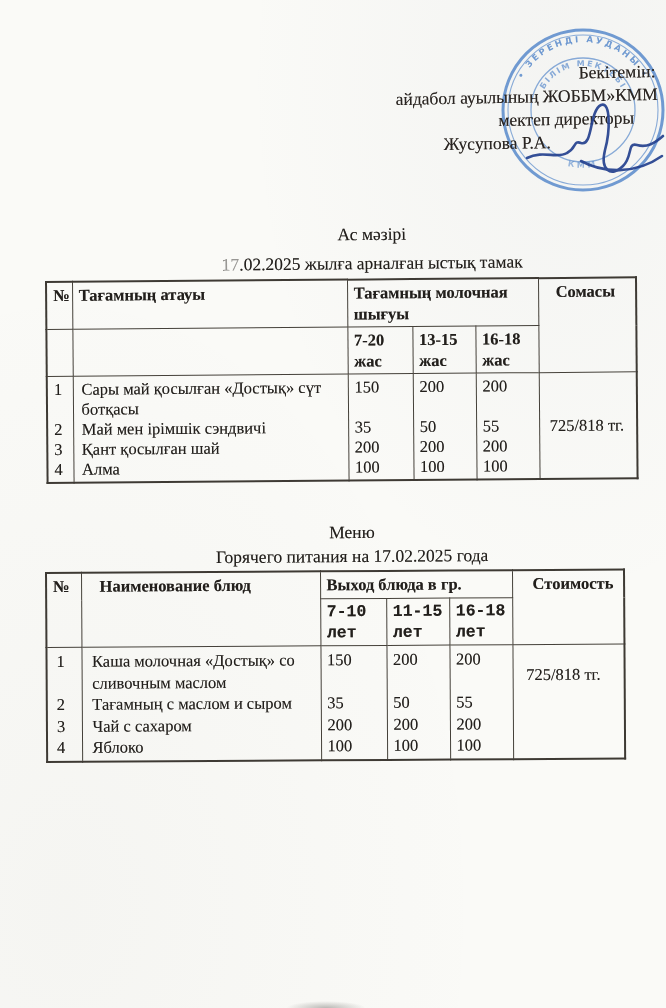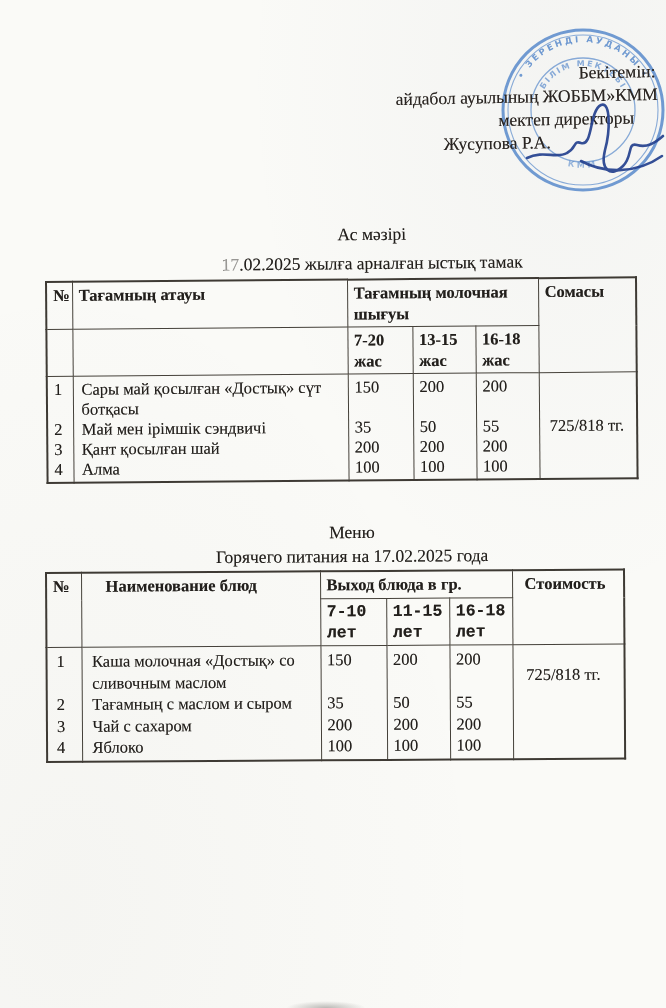--- a/index.html
+++ b/index.html
@@ -112,21 +112,21 @@
       <col style="width:65px">
       <col style="width:63px">
       <col style="width:63px">
       <col>
     </colgroup>
   <tbody>
       <tr class="hrow1">
     <th>№</th>
     <th>Тағамның атауы</th>
     <th colspan="3">Тағамның молочная шығуы</th>
-    <th rowspan="2" style="padding-left:6px">Сомасы</th>
+    <th rowspan="2" style="padding-left:17px">Сомасы</th>
   </tr>
   <tr class="hrow2">
     <th></th>
     <th></th>
     <th class="age-h">7-20 жас</th>
     <th class="age-h">13-15 жас</th>
     <th class="age-h">16-18 жас</th>
   </tr>
   <tr class="brow">
     <td class="body-cell">
@@ -179,23 +179,23 @@
       <col style="width:35px">
       <col style="width:239px">
       <col style="width:66px">
       <col style="width:63px">
       <col style="width:63px">
       <col>
     </colgroup>
   <tbody>
       <tr class="hrow1">
     <th rowspan="2">№</th>
-    <th rowspan="2" style="padding-left:24px">Наименование блюд</th>
+    <th rowspan="2" style="padding-left:18px">Наименование блюд</th>
     <th colspan="3">Выход блюда в гр.</th>
-    <th rowspan="2" style="padding-left:12px">Стоимость</th>
+    <th rowspan="2" style="padding-left:20px">Стоимость</th>
   </tr>
   <tr class="hrow2">
     <th class="age-h">7-10 лет</th>
     <th class="age-h">11-15 лет</th>
     <th class="age-h">16-18 лет</th>
   </tr>
   <tr class="brow">
     <td class="body-cell" style="padding-left:9px">
           <div class="tline">1</div>
           <div class="tline">&nbsp;</div>

